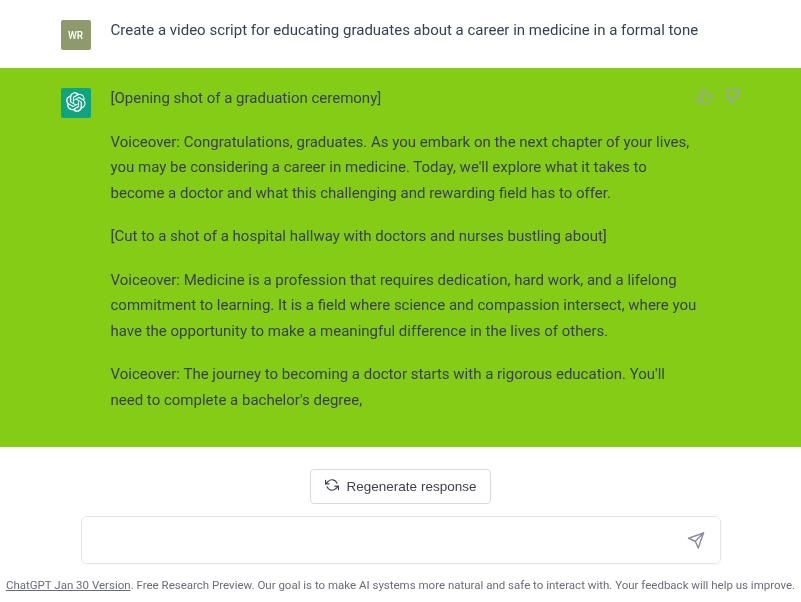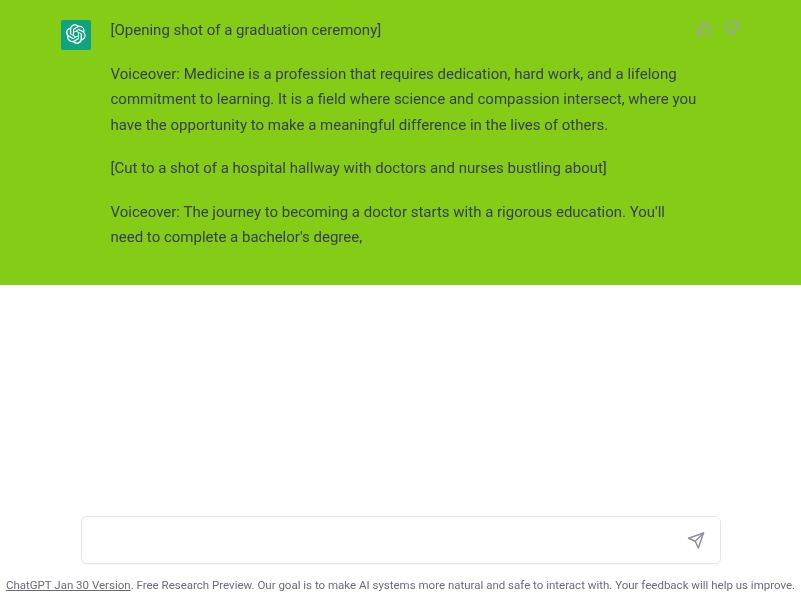--- a/index.html
+++ b/index.html
@@ -169,34 +169,45 @@
       height: 470px;
       overflow: hidden;
     }
   </style>
 </head>
 <body>
 
 <div class="scroll-area">
   <div class="conversation">
 
+    <div class="message-row user">
+      <div class="message-inner">
+        <div class="avatar user-av">
+          <span>WR</span>
+        </div>
+        <div class="content">
+          <span>Create a video script for educating graduates about a career in medicine in a formal tone</span>
+        </div>
+      </div>
+    </div>
 
     <div class="message-row assistant">
       <div class="message-inner">
         <div class="avatar ai-av">
           <span>
             <svg viewBox="0 0 41 41" fill="none" xmlns="http://www.w3.org/2000/svg">
               <path d="M37.5 16.8c.9-2.7.6-5.7-.9-8.1-2.2-3.9-6.7-5.9-11-4.9C23.7 1.6 20.9.3 18 .4c-4.5 0-8.4 2.9-9.8 7.1-2.8.6-5.2 2.3-6.6 4.8-2.3 3.8-1.7 8.7 1.3 12-1 2.7-.6 5.7.9 8.1 2.2 3.9 6.7 5.9 11 4.9 1.9 2.2 4.7 3.4 7.6 3.4 4.5 0 8.5-2.9 9.8-7.1 2.8-.6 5.2-2.3 6.6-4.8 2.2-3.9 1.7-8.8-1.3-12zm-15.1 21c-1.8 0-3.5-.6-4.9-1.7l.2-.1 8.1-4.7c.4-.2.7-.7.7-1.1v-11.5l3.4 2v9.5c0 4.2-3.3 7.6-7.5 7.6zm-16.2-6.9c-.9-1.5-1.2-3.3-.9-5.1l.2.1 8.1 4.7c.4.2.9.2 1.3 0l9.9-5.7v4l-8.2 4.7c-3.6 2.1-8.3.8-10.4-2.7zm-2.1-17.5c.9-1.5 2.3-2.7 3.9-3.3v9.7c0 .5.3.9.7 1.1l9.9 5.7-3.4 2-8.2-4.7c-3.6-2.1-4.9-6.8-2.9-10.5zm28.2 6.6l-9.9-5.7 3.4-2 8.2 4.7c3.6 2.1 4.9 6.8 2.8 10.4-.9 1.5-2.3 2.7-3.9 3.3v-9.6c0-.5-.2-.9-.6-1.1zm3.4-5.1l-.2-.1-8.1-4.7c-.4-.2-.9-.2-1.3 0l-9.9 5.7v-4l8.2-4.7c3.6-2.1 8.3-.8 10.4 2.8.9 1.5 1.2 3.3.9 5zm-21.5 7.1l-3.4-2v-9.5c0-4.2 3.4-7.6 7.6-7.6 1.8 0 3.5.6 4.9 1.8l-.2.1-8.1 4.7c-.4.2-.7.7-.7 1.1l-.1 11.4zm1.9-4l4.4-2.6 4.4 2.6v5.1l-4.4 2.6-4.4-2.6v-5.1z" fill="currentColor"></path>
             </svg>
           </span>
         </div>
         <div class="content">
           <p>[Opening shot of a graduation ceremony]</p>
+          <p>Voiceover: Congratulations, graduates. As you embark on the next chapter of your lives, you may be considering a career in medicine. Today, we'll explore what it takes to become a doctor and what this challenging and rewarding field has to offer.</p>
+          <p>[Cut to a shot of a hospital hallway with doctors and nurses bustling about]</p>
           <p>Voiceover: Medicine is a profession that requires dedication, hard work, and a lifelong commitment to learning. It is a field where science and compassion intersect, where you have the opportunity to make a meaningful difference in the lives of others.</p>
-          <p>[Cut to a shot of a hospital hallway with doctors and nurses bustling about]</p>
           <p>Voiceover: The journey to becoming a doctor starts with a rigorous education. You'll need to complete a bachelor's degree,</p>
         </div>
         <div class="feedback">
           <button class="feedback-btn">
             <span>
               <svg viewBox="0 0 24 24" fill="none" stroke="currentColor" stroke-width="2" stroke-linecap="round" stroke-linejoin="round">
                   <path d="M14 9V5a3 3 0 0 0-3-3l-4 9v11h11.28a2 2 0 0 0 2-1.7l1.38-9a2 2 0 0 0-2-2.3zM7 22H4a2 2 0 0 1-2-2v-7a2 2 0 0 1 2-2h3"></path>
                 </svg>
             </span>
           </button>
@@ -208,20 +219,30 @@
             </span>
           </button>
         </div>
       </div>
     </div>
 
   </div>
 </div>
 
 <div class="bottom-area">
+  <button class="regen-btn">
+    <span>
+      <svg viewBox="0 0 24 24" fill="none" stroke="currentColor" stroke-width="2" stroke-linecap="round" stroke-linejoin="round">
+          <polyline points="1 4 1 10 7 10"></polyline>
+          <polyline points="23 20 23 14 17 14"></polyline>
+          <path d="M20.49 9A9 9 0 0 0 5.64 5.64L1 10m22 4l-4.64 4.36A9 9 0 0 1 3.51 15"></path>
+        </svg>
+    </span>
+    <span>Regenerate response</span>
+  </button>
 
   <div class="input-wrap">
     <textarea class="chat-input" placeholder="" style=""></textarea>
     <button class="send-btn">
       <span>
         <svg viewBox="0 0 24 24" fill="none" stroke="currentColor" stroke-width="2" stroke-linecap="round" stroke-linejoin="round">
             <line x1="22" y1="2" x2="11" y2="13"></line>
             <polygon points="22 2 15 22 11 13 2 9 22 2"></polygon>
           </svg>
       </span>

